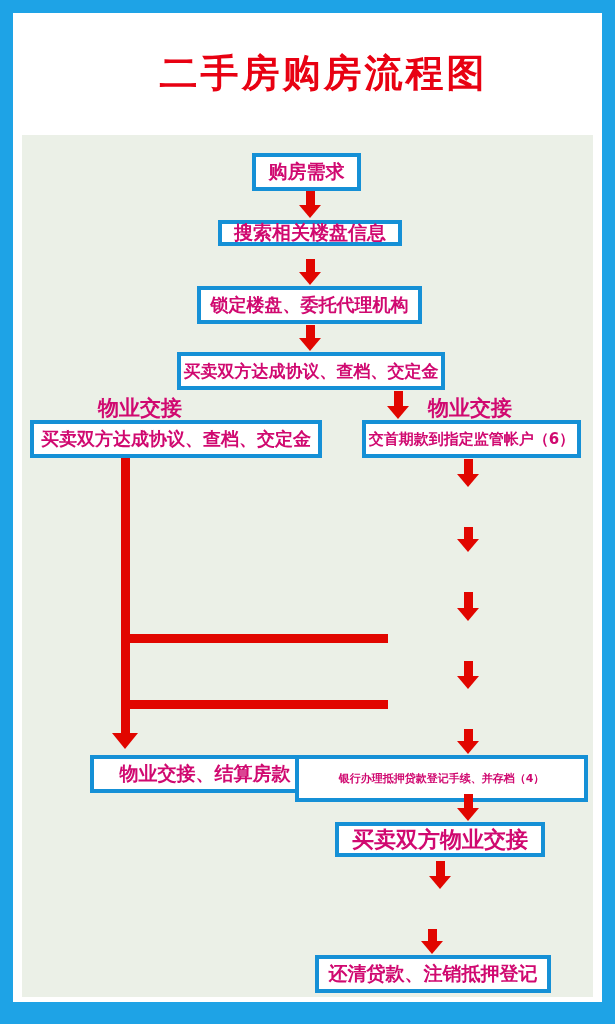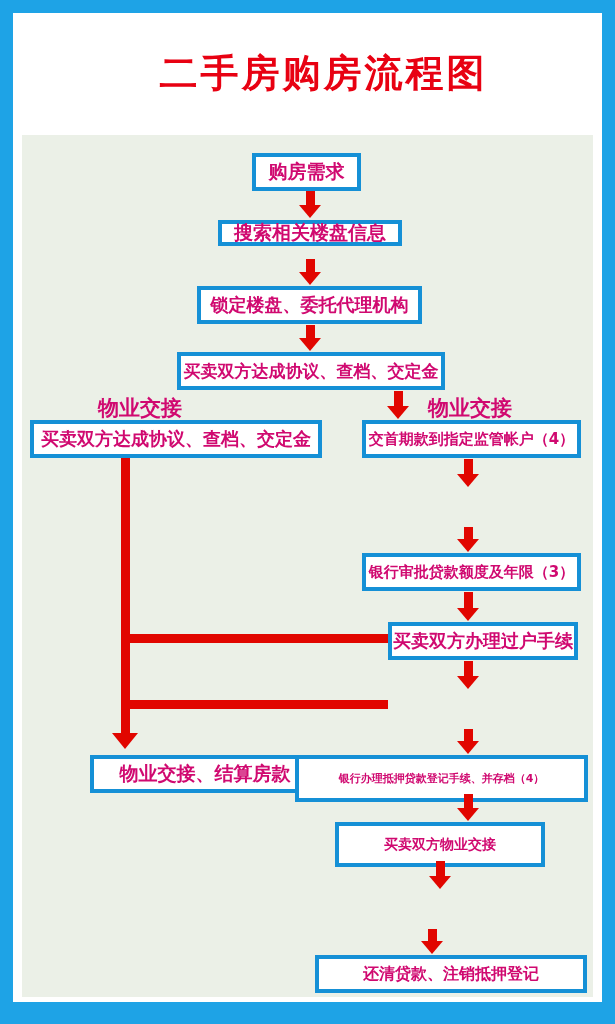--- a/index.html
+++ b/index.html
@@ -98,41 +98,39 @@
   <div class="branch-label" style="left:98px;top:394px">物业交接</div>
   <div class="branch-label" style="left:428px;top:394px">物业交接</div>
 
   <div class="arrow" style="left:387px;top:391px">
     <div class="stem" style="height:15px"></div>
       <div class="head"></div>
   </div>
 
   <div class="box" style="left:30px;top:420px;width:292px;height:38px;font-size:18px">买卖双方达成协议、查档、交定金</div>
 
-  <div class="box" style="left:362px;top:420px;width:219px;height:38px;font-size:15px">交首期款到指定监管帐户（4）</div>
+  <div class="box" style="left:362px;top:420px;width:219px;height:38px;font-size:15px">交首期款到指定监管帐户（6）</div>
 
   <div class="arrow" style="left:457px;top:459px">
     <div class="stem" style="height:15px"></div>
       <div class="head"></div>
   </div>
 
 
   <div class="arrow" style="left:457px;top:527px">
     <div class="stem" style="height:12px"></div>
       <div class="head"></div>
   </div>
 
-  <div class="box" style="left:362px;top:553px;width:219px;height:38px;font-size:15px">银行审批贷款额度及年限（3）</div>
 
   <div class="arrow" style="left:457px;top:592px">
     <div class="stem" style="height:16px"></div>
       <div class="head"></div>
   </div>
 
-  <div class="box" style="left:388px;top:622px;width:190px;height:38px;font-size:18px">买卖双方办理过户手续</div>
 
   <div class="arrow" style="left:457px;top:661px">
     <div class="stem" style="height:15px"></div>
       <div class="head"></div>
   </div>
 
 
   <div class="arrow" style="left:457px;top:729px">
     <div class="stem" style="height:12px"></div>
       <div class="head"></div>
@@ -145,27 +143,27 @@
 
   <div class="box" style="left:90px;top:755px;width:230px;height:38px;font-size:19px">物业交接、结算房款</div>
 
   <div class="box" style="left:295px;top:755px;width:293px;height:47px;font-size:11px">银行办理抵押贷款登记手续、并存档（4）</div>
 
   <div class="arrow" style="left:457px;top:794px">
     <div class="stem" style="height:14px"></div>
       <div class="head"></div>
   </div>
 
-  <div class="box" style="left:335px;top:822px;width:210px;height:45px;font-size:14px">买卖双方物业交接</div>
+  <div class="box" style="left:335px;top:822px;width:210px;height:35px;font-size:22px">买卖双方物业交接</div>
 
   <div class="arrow" style="left:429px;top:861px">
     <div class="stem" style="height:15px"></div>
       <div class="head"></div>
   </div>
 
 
   <div class="arrow" style="left:421px;top:929px">
     <div class="stem" style="height:12px"></div>
       <div class="head"></div>
   </div>
 
-  <div class="box" style="left:315px;top:955px;width:272px;height:38px;font-size:16px">还清贷款、注销抵押登记</div>
+  <div class="box" style="left:315px;top:955px;width:236px;height:38px;font-size:19px">还清贷款、注销抵押登记</div>
 </div>
 
 </body></html>

